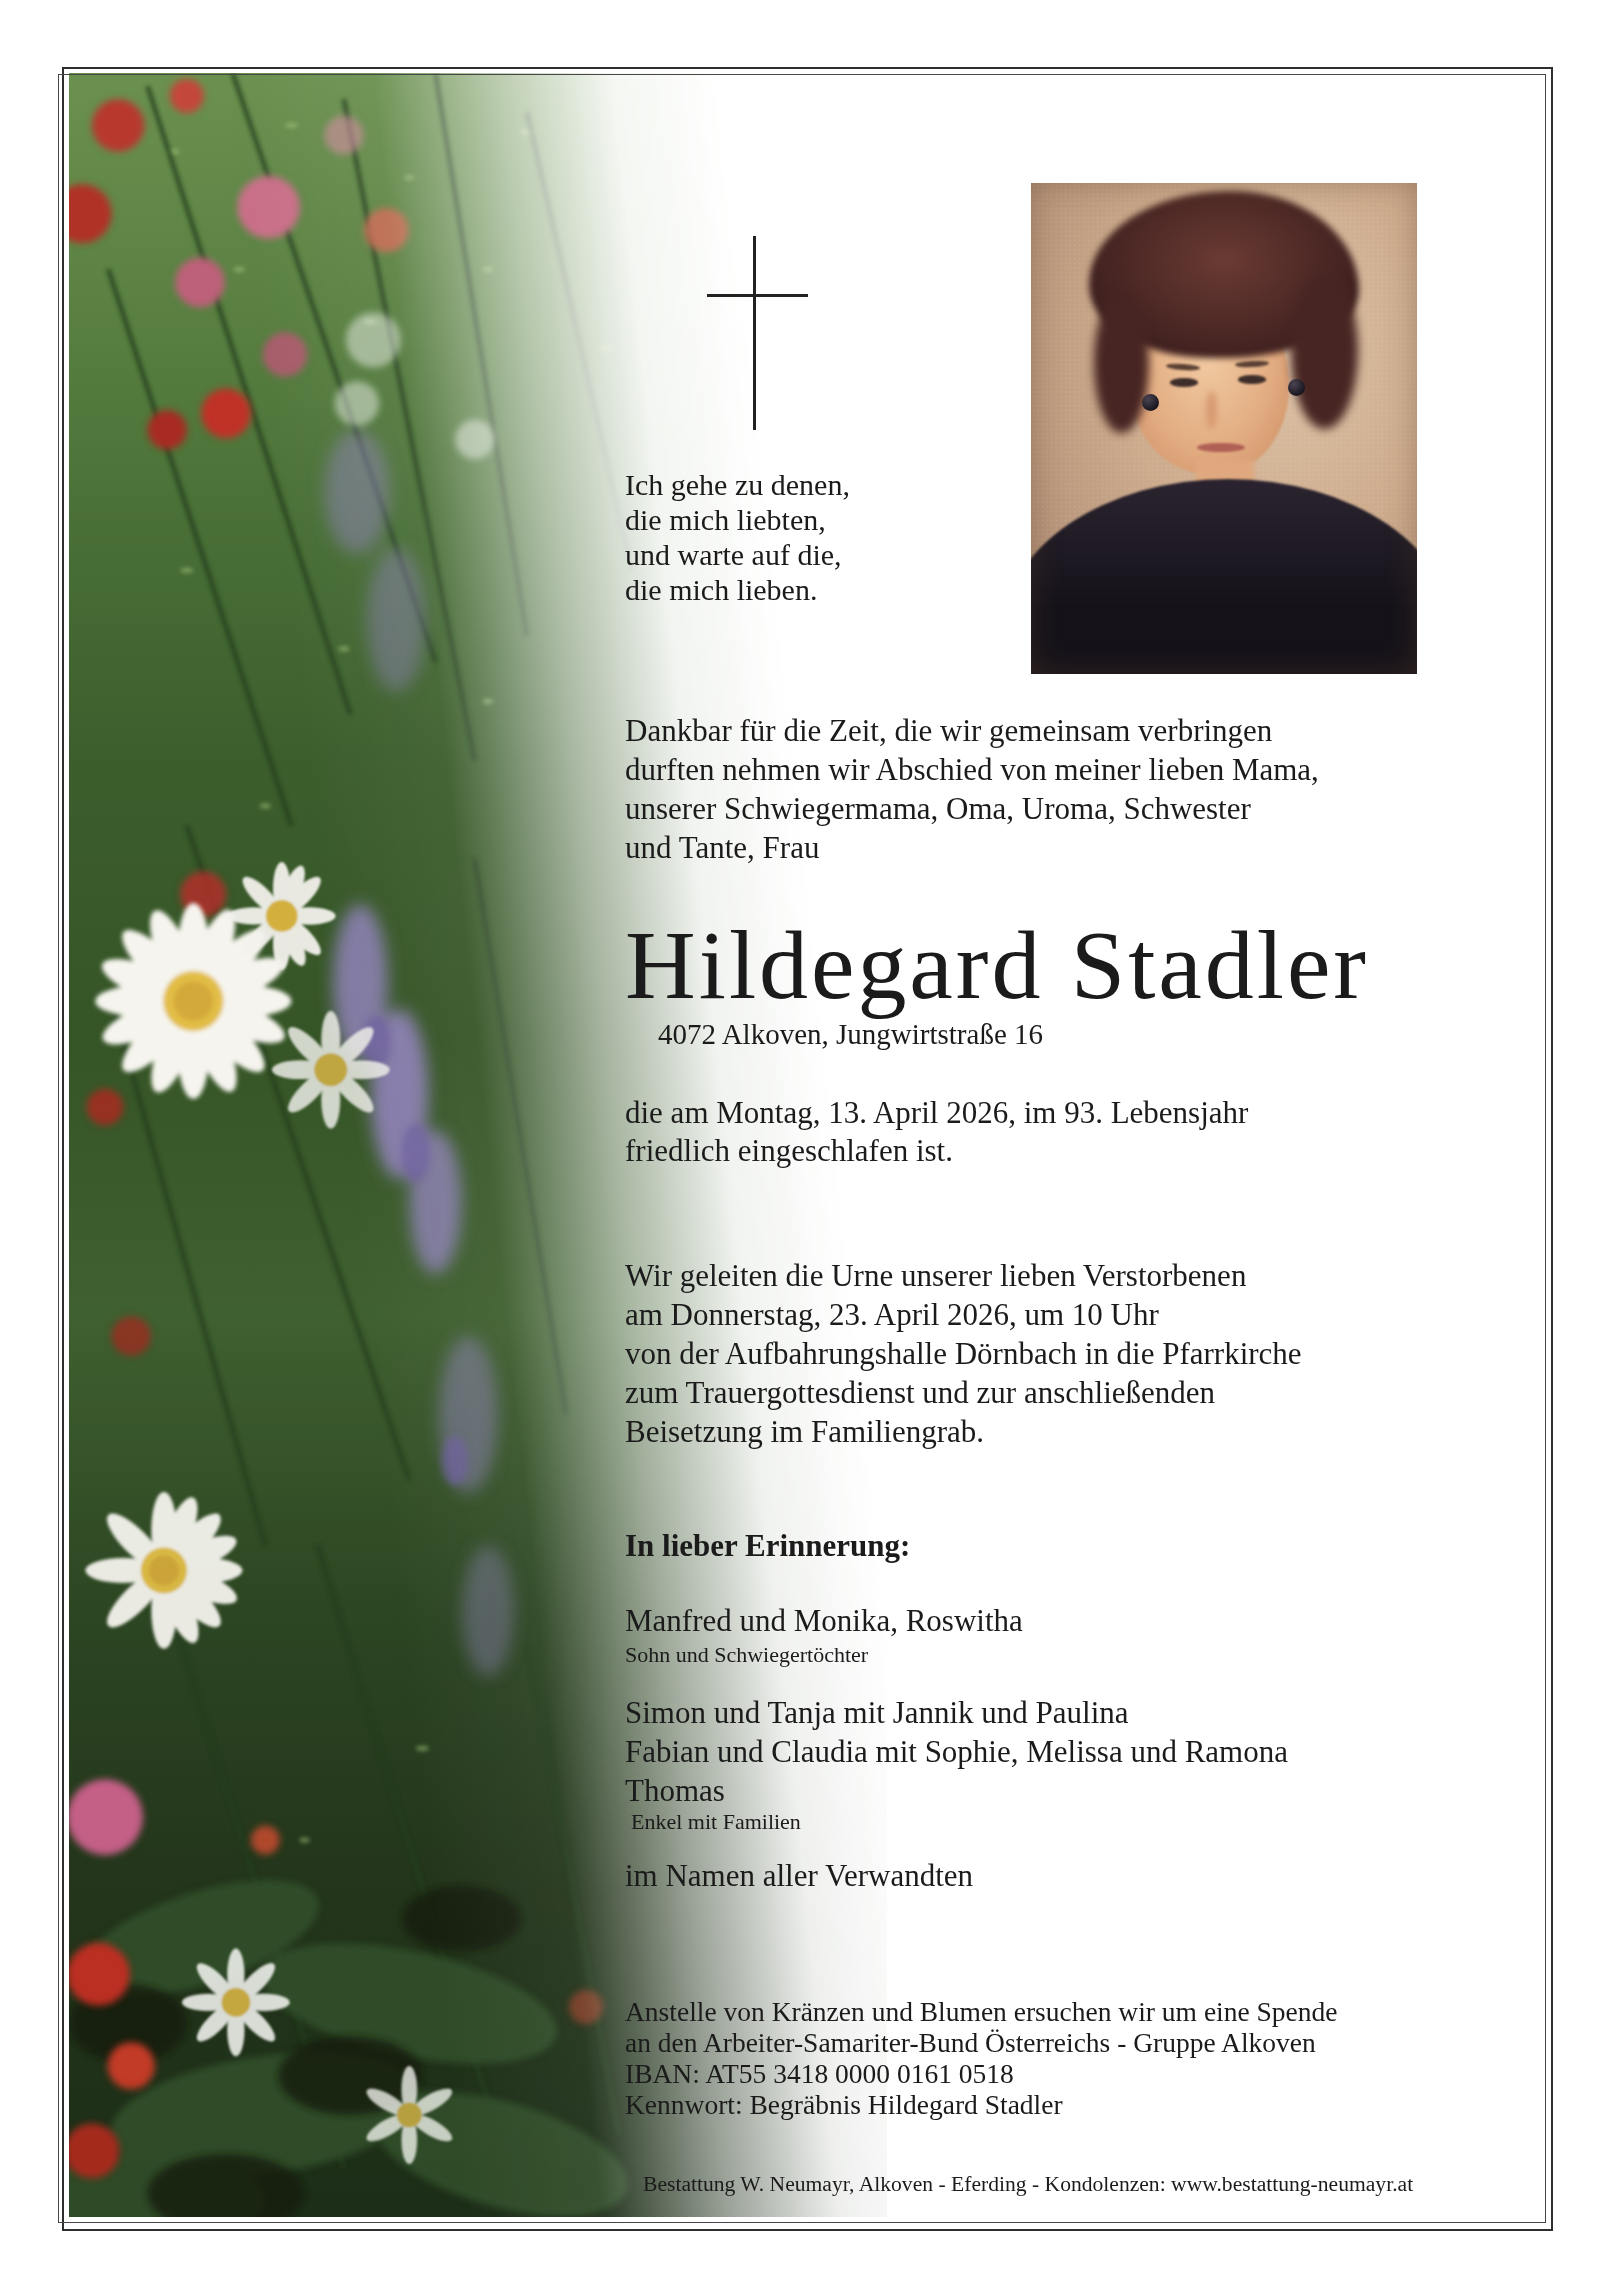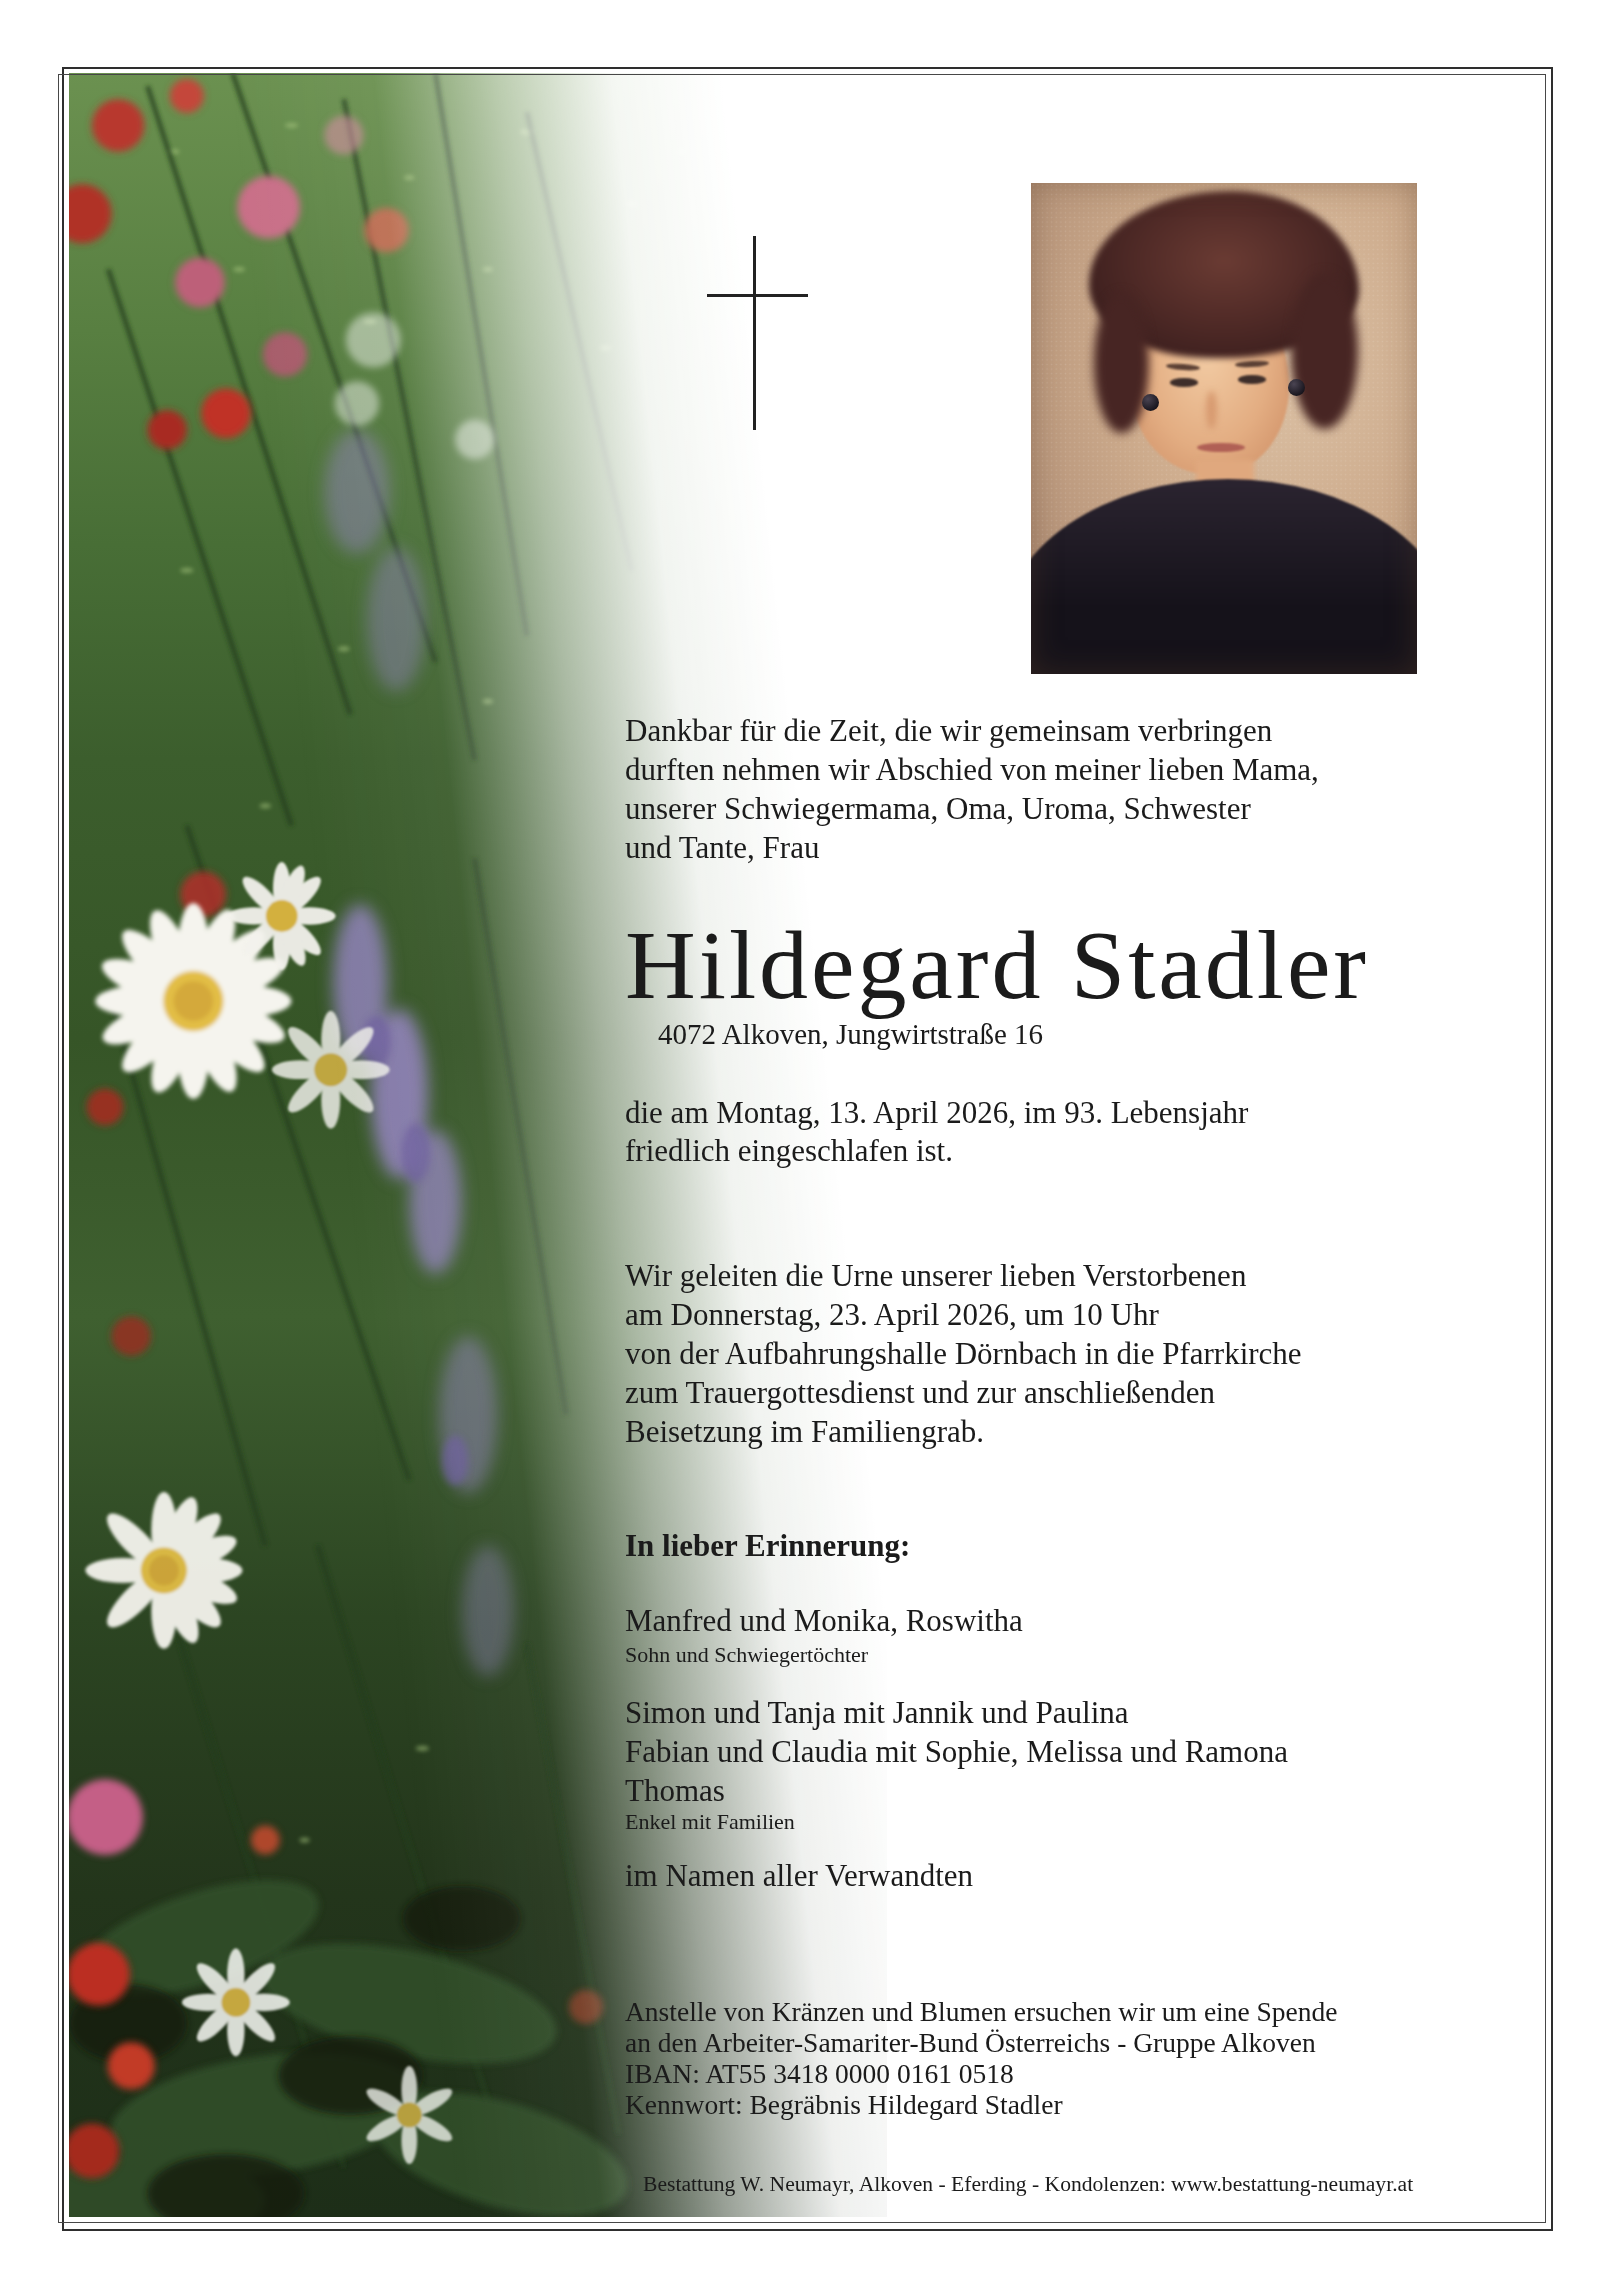--- a/index.html
+++ b/index.html
@@ -51,21 +51,21 @@
   .quote{top:467px;font-size:30px;line-height:35px;}
   .intro{top:711px;font-size:31px;line-height:39px;}
   .name{top:913px;font-size:98px;line-height:105px;letter-spacing:.03em;white-space:nowrap;}
   .address{top:1018px;font-size:29px;line-height:33px;margin-left:33px;}
   .death{top:1094px;font-size:31px;line-height:38px;}
   .funeral{top:1256px;font-size:31px;line-height:39px;}
   .memory{top:1527px;font-size:31px;line-height:37px;font-weight:bold;}
   .m-names-1{top:1602px;font-size:31px;line-height:38px;}
   .m-rel-1{top:1642px;font-size:22px;line-height:26px;}
   .m-names-2{top:1693px;font-size:31px;line-height:39px;}
-  .m-rel-2{top:1809px;font-size:22px;line-height:26px;}
+  .m-rel-2{top:1809px;font-size:22px;line-height:26px;margin-left:6px;}
   .closing{top:1857px;font-size:31px;line-height:38px;}
   .donation{top:1977px;font-size:27.5px;line-height:31px;margin-top:19px;}
   .footer{top:2171px;left:643px;font-size:21.6px;line-height:26px;}
 </style>
 </head>
 <body>
 
 <div class="page">
 
   <div class="meadow">
@@ -312,20 +312,24 @@
     <div class="p-eye-r"></div>
     <div class="p-nose"></div>
     <div class="p-mouth"></div>
     <div class="p-neck"></div>
     <div class="p-ear-l"></div>
     <div class="p-ear-r"></div>
     <div class="p-jacket"></div>
     <div class="p-vig"></div>
   </div>
 
+  <div class="tb quote">Ich gehe zu denen,
+die mich liebten,
+und warte auf die,
+die mich lieben.</div>
   <div class="tb intro">Dankbar für die Zeit, die wir gemeinsam verbringen
 durften nehmen wir Abschied von meiner lieben Mama,
 unserer Schwiegermama, Oma, Uroma, Schwester
 und Tante, Frau</div>
   <div class="tb name">Hildegard Stadler</div>
   <div class="tb address">4072 Alkoven, Jungwirtstraße 16</div>
   <div class="tb death">die am Montag, 13. April 2026, im 93. Lebensjahr
 friedlich eingeschlafen ist.</div>
   <div class="tb funeral">Wir geleiten die Urne unserer lieben Verstorbenen
 am Donnerstag, 23. April 2026, um 10 Uhr

